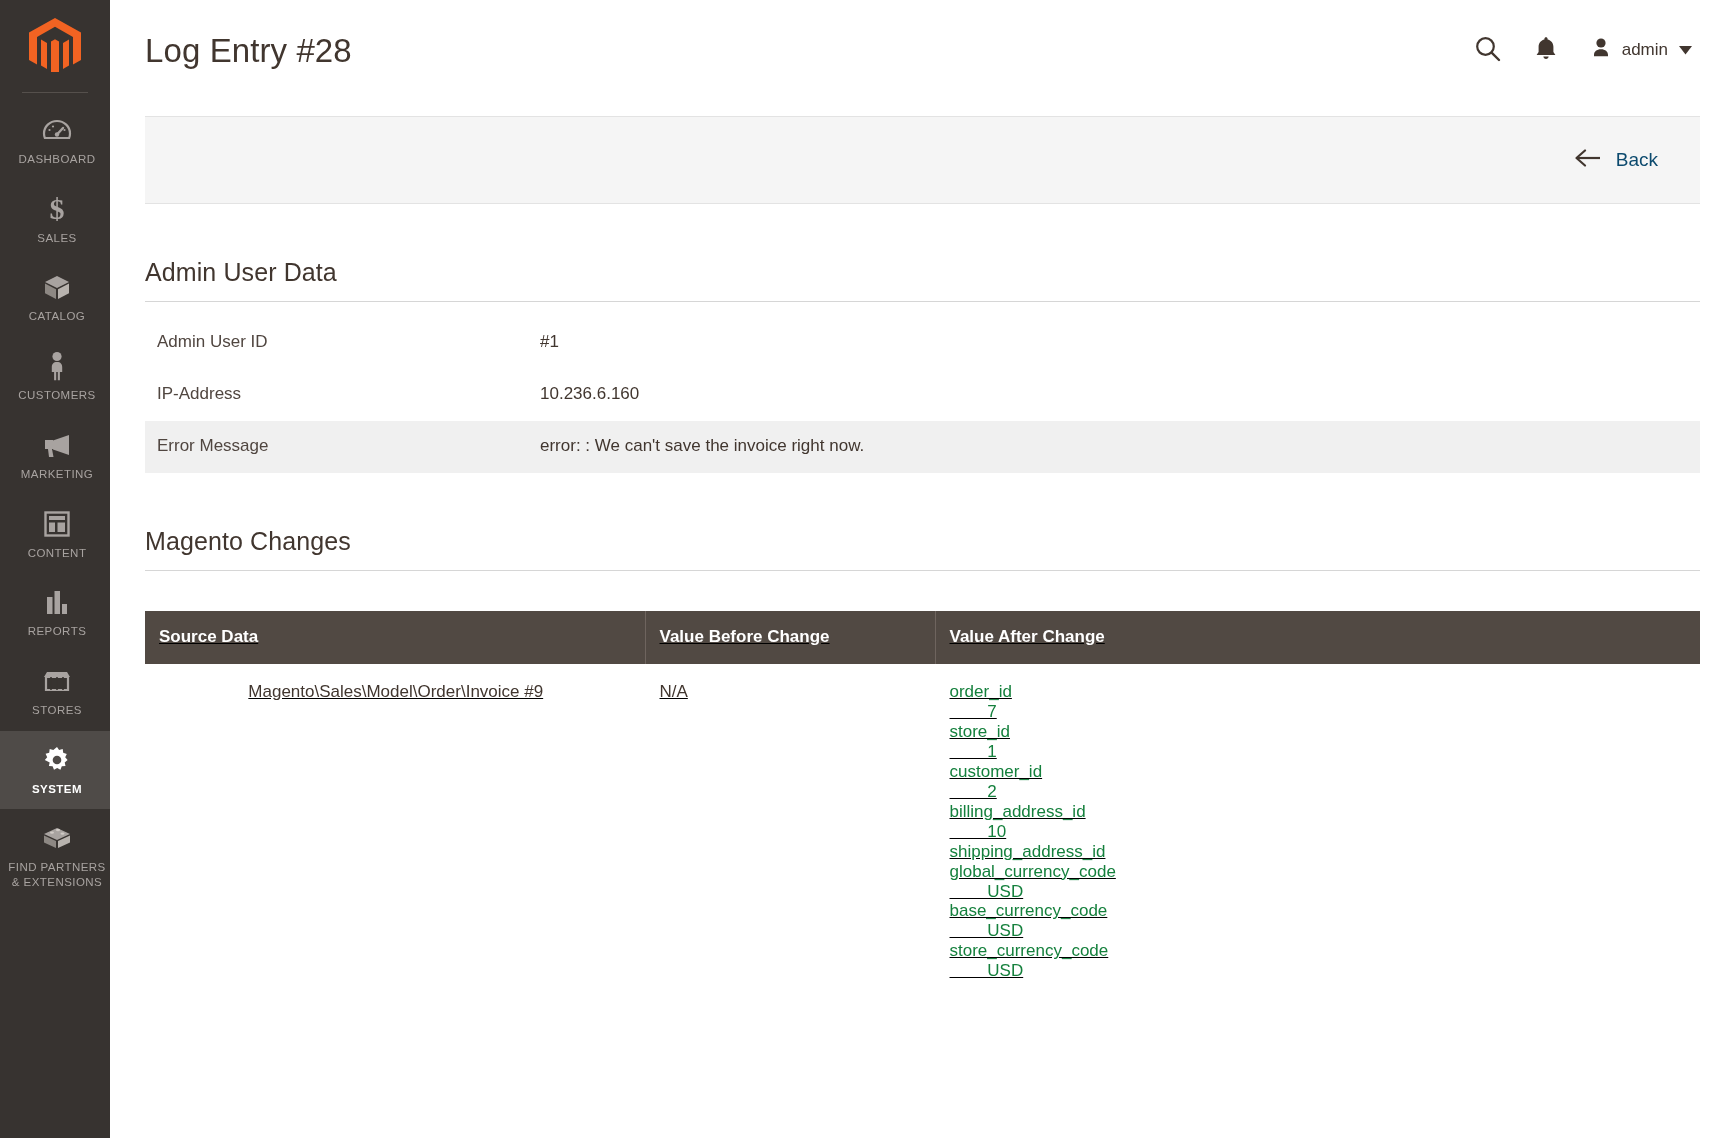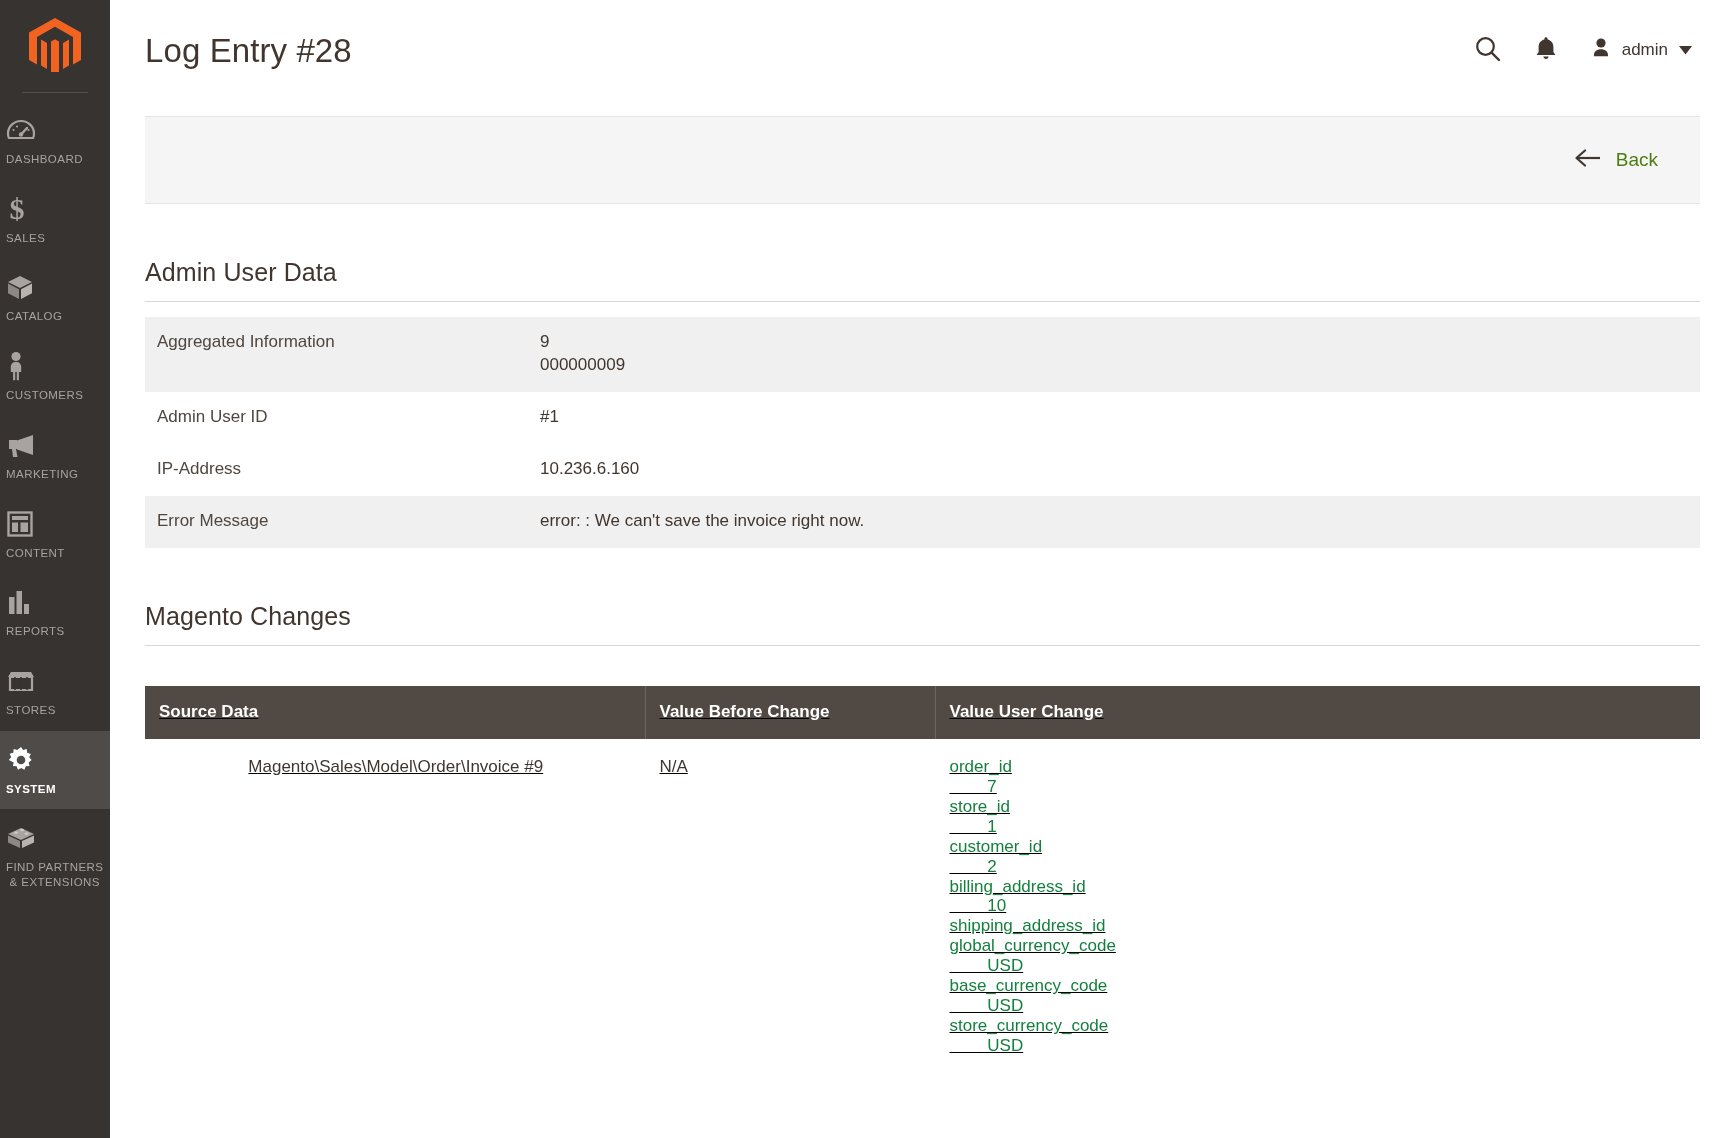--- a/index.html
+++ b/index.html
@@ -19,21 +19,21 @@
     overflow: hidden;
   }
   .logo-wrap {
     height: 92px; display: flex; align-items: center; justify-content: center;
   }
   .logo-svg { display: block; }
   .logo-sep { height: 1px; background: #55504c; margin: 0 22px 8px 22px; }
 
   .nav-item {
     padding: 14px 2px 13px 6px;
-    display: flex; flex-direction: column; align-items: flex-start; justify-content: center;
+    display: flex; flex-direction: column; align-items: center; justify-content: center;
     cursor: pointer;
     min-height: 68px;
   }
   .nav-item.active { background: #4f4b48; font-weight: bold; }
   .nav-icon {
     height: 30px; display: flex; align-items: center; justify-content: center;
     margin-bottom: 7px;
   }
   .nav-icon svg { display: block; }
   .nav-label {
@@ -76,21 +76,21 @@
     background: #f5f5f5;
     border-top: 1px solid #e3e3e3;
     border-bottom: 1px solid #e3e3e3;
     height: 88px;
     display: flex; align-items: center; justify-content: flex-end;
     padding-right: 42px;
   }
   .back-btn {
     display: flex; align-items: center; gap: 15px;
     background: none; border: none; cursor: pointer;
-    font-size: 19px; color: #4d7c0f; font-family: inherit;
+    font-size: 19px; color: #0c4a6e; font-family: inherit;
   }
 
   
   .section {
     margin: 0 30px 0 35px;
   }
   .section-title {
     font-size: 25px; font-weight: 400; color: #41362f;
     padding-top: 54px; padding-bottom: 14px;
     border-bottom: 1px solid #d6d6d6;
@@ -320,27 +320,20 @@
         </span>
         <span>Back</span>
       </button>
     </div>
 
     <div class="section">
       <div class="section-title">Admin User Data</div>
 
       <table class="info-table">
         <tbody>
-          <tr class="odd">
-            <th>Aggregated Information</th>
-            <td>
-              <span class="line">9</span>
-              <span class="line">000000009</span>
-            </td>
-          </tr>
           <tr class="even">
             <th>Admin User ID</th>
             <td>#1</td>
           </tr>
           <tr class="even">
             <th>IP-Address</th>
             <td>10.236.6.160</td>
           </tr>
           <tr class="odd">
             <th>Error Message</th>
@@ -351,21 +344,21 @@
     </div>
 
     <div class="section">
       <div class="section-title">Magento Changes</div>
 
       <table class="changes-table">
         <thead>
           <tr>
             <th class="col-source">Source Data</th>
             <th class="col-before">Value Before Change</th>
-            <th>Value User Change</th>
+            <th>Value After Change</th>
           </tr>
         </thead>
         <tbody>
           <tr>
             <td class="col-source">Magento\Sales\Model\Order\Invoice #9</td>
             <td class="col-before">N/A</td>
             <td>
               <div class="kv-list">order_id
         7
 store_id

